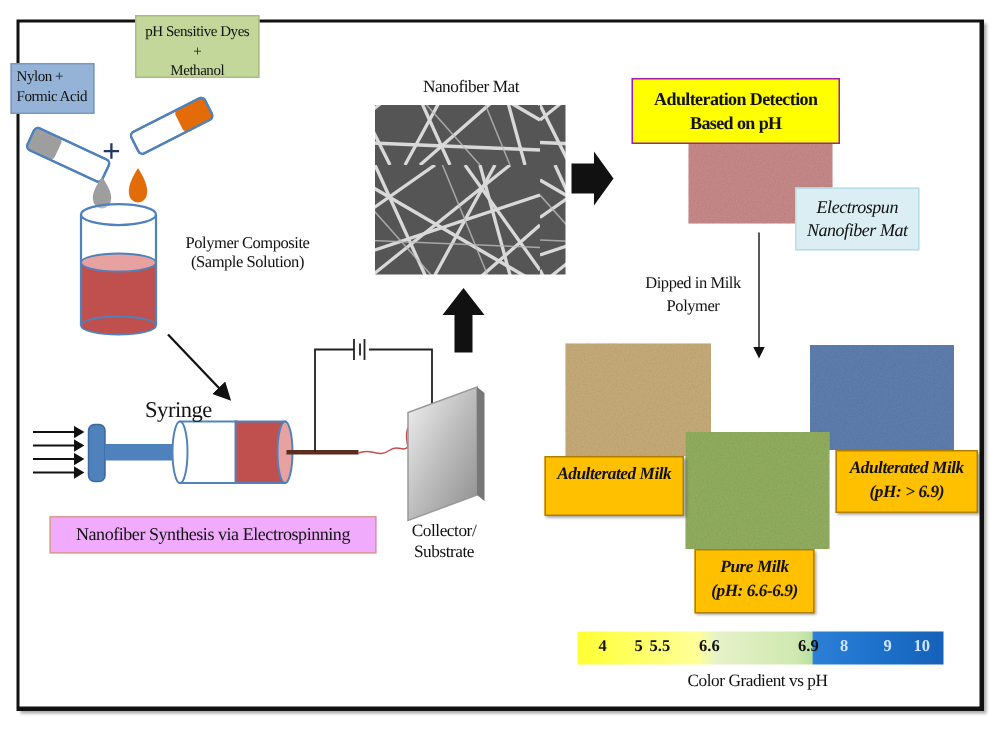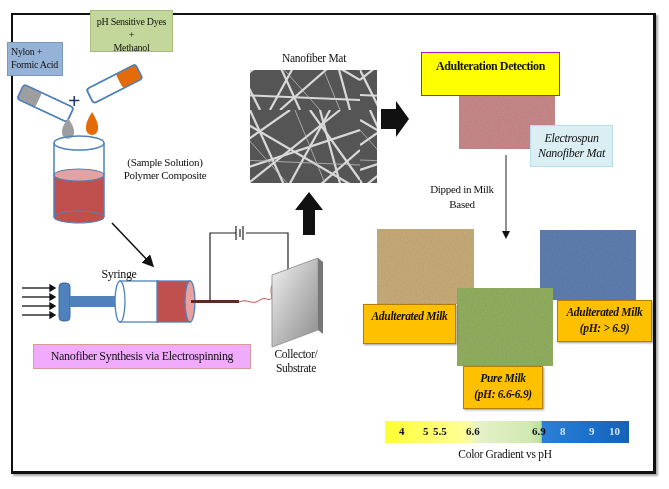--- a/index.html
+++ b/index.html
@@ -1,21 +1,21 @@
 <!DOCTYPE html>
 <html><head>
 <meta charset="utf-8">
 <style>
   html, body { margin:0; padding:0; background:#ffffff; }
   body { width:669px; height:489px; position:relative; overflow:hidden;
          font-family:"Liberation Serif", "DejaVu Serif", serif; color:#111; }
   .frame { position:absolute; left:11px; top:13px; width:640px; height:456px;
            border:2px solid #111; border-right-width:3px; border-bottom-width:3px;
            box-shadow:2px 2px 2px rgba(0,0,0,0.35); background:#fff; }
-  .lbl { position:absolute; font-size:12px; line-height:13px; text-align:center; letter-spacing:-0.3px; }
+  .lbl { position:absolute; font-size:15px; line-height:13px; text-align:center; letter-spacing:-0.3px; }
   .box-nylon { left:7px; top:42px; width:56px; height:34px; background:#95b3d7; border:1px solid #7a98bd;
                font-size:10px; line-height:13px; text-align:left; padding:2px 3px; box-sizing:border-box; }
   .box-dyes { left:90px; top:10px; width:83px; height:42px; background:#c4d79b; border:1px solid #a9bd7f;
               font-size:10px; line-height:13px; padding-top:4px; box-sizing:border-box; }
   .box-title { left:421px; top:17px; width:139px; height:44px; background:#ffff00; border:1px solid #a21caf;
                font-size:12px; line-height:16px; font-weight:bold; padding-top:5px; box-sizing:border-box; letter-spacing:-0.4px;margin-top:35px; }
   .box-electro { left:530px; top:125px; width:83px; height:42px; background:#daeef3; border:1px solid #b7dde8;
                  font-style:italic; font-size:12px; line-height:15px; padding-top:5px; box-sizing:border-box; }
   .box-synth { left:33px; top:344px; width:218px; height:25px; background:#f0abfc; border:1px solid #d99a9a;
                font-size:12px; line-height:23px; box-sizing:border-box; }
@@ -156,47 +156,48 @@
   <div>Formic Acid</div>
 </div>
 <div class="lbl box-dyes">
   <div>pH Sensitive Dyes</div>
   <div>+</div>
   <div>Methanol</div>
 </div>
 <div class="lbl" style="left:68px;top:90px;font-size:22px;font-weight:bold;color:#1f3864;line-height:22px;">+</div>
 
 <div class="lbl" style="left:110px;top:156px;width:110px;font-size:11px;">
+  <div>Polymer Composite</div>
   <div>(Sample Solution)</div>
-  <div>Polymer Composite</div>
 </div>
 
 <div class="lbl" style="left:94px;top:268px;width:50px;">Syringe</div>
 
 <div class="lbl box-synth">Nanofiber Synthesis via Electrospinning</div>
 
 <div class="lbl" style="left:262px;top:347px;width:68px;font-size:11.5px;line-height:14px;">
   <div>Collector/</div>
   <div>Substrate</div>
 </div>
 
 <div class="lbl" style="left:268px;top:52px;width:92px;font-size:11.5px;">Nanofiber Mat</div>
 
 <div class="lbl box-title">
   <div>Adulteration Detection</div>
+  <div>Based on pH</div>
 </div>
 
 <div class="lbl box-electro">
   <div>Electrospun</div>
   <div>Nanofiber Mat</div>
 </div>
 
 <div class="lbl" style="left:424px;top:182px;width:76px;font-size:11px;line-height:15px;">
   <div>Dipped in Milk</div>
-  <div>Based</div>
+  <div>Polymer</div>
 </div>
 
 <div class="lbl box-orange" style="left:363px;top:304px;width:93px;height:40px;">
   <div>Adulterated Milk</div>
 </div>
 <div class="lbl box-orange" style="left:557px;top:300px;width:95px;height:42px;">
   <div>Adulterated Milk</div>
   <div>(pH: &gt; 6.9)</div>
 </div>
 <div class="lbl box-orange" style="left:463px;top:366px;width:80px;height:43px;">

